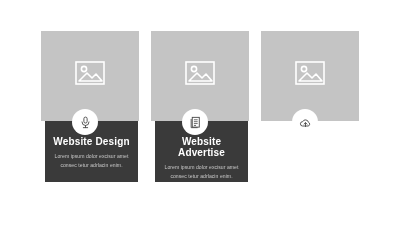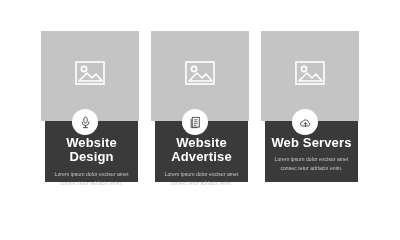--- a/index.html
+++ b/index.html
@@ -83,21 +83,21 @@
     background: #3a3a3a;
     z-index: 3;
     box-sizing: border-box;
     padding: 15px 6px 0 6px;
     text-align: center;
   }
 
   .card-title {
     margin: 0;
     color: #ffffff;
-    font-size: 13px;
+    font-size: 10px;
     font-weight: bold;
     letter-spacing: 0.15px;
     line-height: 1.1;
   }
 
   .card-desc {
     margin: 5px 0 0 0;
     color: #c9c9c9;
     font-size: 5.1px;
     font-weight: normal;
@@ -164,19 +164,15 @@
         <path d="M4 20 L12 12 L17 17 L21 13 L27 20 Z" fill="none" stroke="#ffffff" stroke-width="1.6" stroke-linejoin="round"></path>
       </svg>
     </div>
     <div class="badge">
       <svg viewBox="0 0 24 24">
         <path d="M6.5 18.5 a4 4 0 0 1 0.3 -8 a5.6 5.6 0 0 1 10.6 1.1 a3.6 3.6 0 0 1 -0.6 6.9 Z" fill="none" stroke="#4a4a4a" stroke-width="1.7" stroke-linejoin="round"></path>
         <line x1="12" y1="19.5" x2="12" y2="12.5" stroke="#4a4a4a" stroke-width="1.7" stroke-linecap="round"></line>
         <path d="M9.3 15 L12 12.3 L14.7 15" fill="none" stroke="#4a4a4a" stroke-width="1.7" stroke-linecap="round" stroke-linejoin="round"></path>
       </svg>
     </div>
-    <div class="text-panel">
-      <div class="card-title">Web Servers</div>
-      <div class="card-desc">Lorem ipsum dolor excisur amet consec tetur adrlacin enim.</div>
-    </div>
   </div>
 
 </div>
 
 </body></html>

